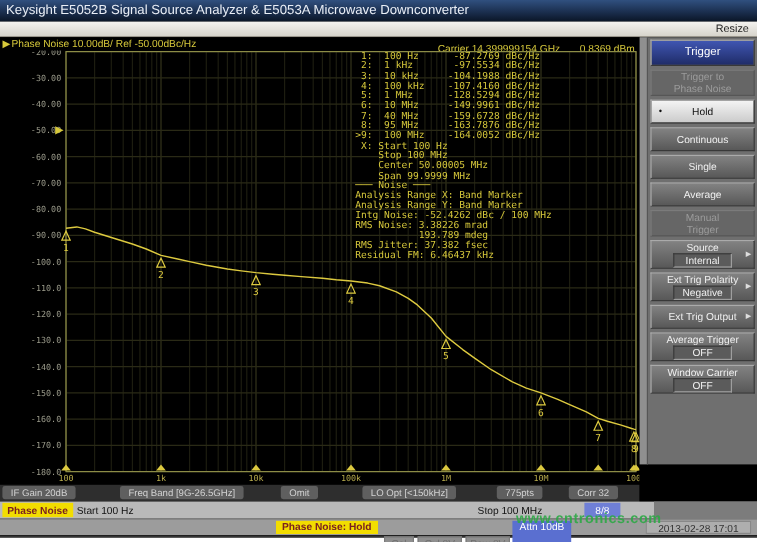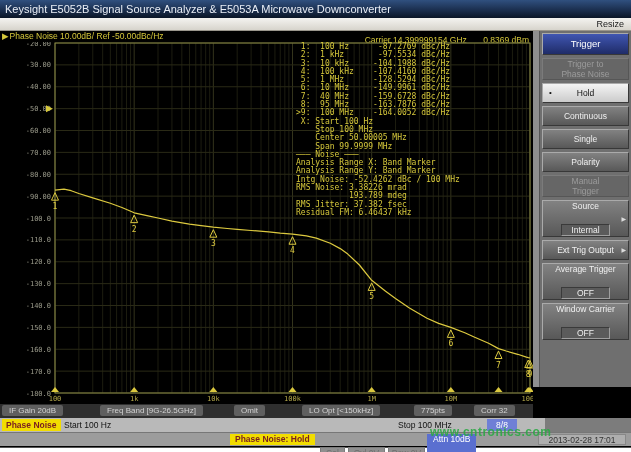--- a/index.html
+++ b/index.html
@@ -53,21 +53,21 @@
   .softkeys{position:absolute;left:7px;top:0;width:91px;height:356px;background:#6f6f6f;box-sizing:border-box;
     padding:2px 2px;display:flex;flex-direction:column;gap:3px;}
   .sk{position:relative;min-height:20px;display:flex;flex-direction:column;align-items:center;justify-content:center;
     background:linear-gradient(#828282,#585858);border:1px solid;border-color:#aaa #383838 #383838 #aaa;
     color:#f0f0f0;font-size:8.5px;line-height:10px;text-align:center;box-sizing:border-box;}
   .sk.header{min-height:22px;background:linear-gradient(#4056b2,#1f2c68);color:#fff;font-size:9.5px;}
   .sk.selected{background:linear-gradient(#f4f4f4,#cbcbcb);color:#111;}
   .sk.disabled{color:#9b9b9b;background:#666;border-color:#7b7b7b #565656 #565656 #7b7b7b;}
   .sk .bullet{position:absolute;left:6px;top:50%;transform:translateY(-50%);font-size:8px;color:#111;}
   .sk .val{display:block;background:#5b5b5b;border:1px solid;border-color:#3a3a3a #9e9e9e #9e9e9e #3a3a3a;
-    padding:0 6px;margin-top:13px;min-width:58%;box-sizing:border-box;}
+    padding:0 6px;margin-top:0;min-width:58%;box-sizing:border-box;}
   .sk .arrow{position:absolute;right:2px;top:50%;transform:translateY(-50%);font-size:6px;color:#ddd;}
 
   .watermark{position:absolute;left:430px;top:425px;font-family:"Liberation Sans",sans-serif;
     font-weight:bold;font-size:12px;letter-spacing:0.5px;color:rgba(46,168,70,0.9);z-index:50;white-space:nowrap;}
 </style>
 </head>
 <body>
 
 <div class="stage">
   <div class="window">
@@ -282,29 +282,34 @@
             <span class="bullet">•</span>
             <span>Hold</span>
           </div>
           <div class="sk">
             <span>Continuous</span>
           </div>
           <div class="sk">
             <span>Single</span>
           </div>
           <div class="sk">
-            <span>Polarity</span>
+            <span>Average</span>
           </div>
           <div class="sk disabled">
             <span>Manual</span>
             <span>Trigger</span>
           </div>
           <div class="sk">
             <span>Source</span>
             <span class="val">Internal</span>
+            <span class="arrow">▶</span>
+          </div>
+          <div class="sk">
+            <span>Ext Trig Polarity</span>
+            <span class="val">Negative</span>
             <span class="arrow">▶</span>
           </div>
           <div class="sk">
             <span>Ext Trig Output</span>
             <span class="arrow">▶</span>
           </div>
           <div class="sk">
             <span>Average Trigger</span>
             <span class="val">OFF</span>
           </div>

